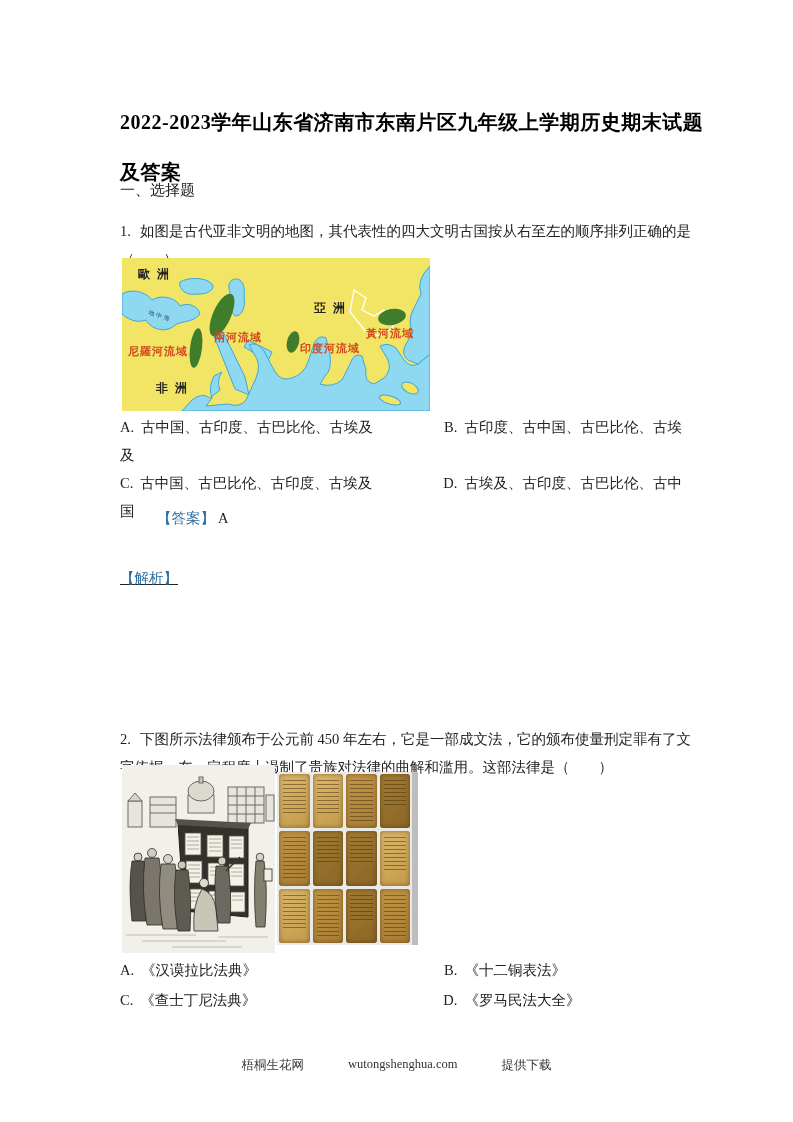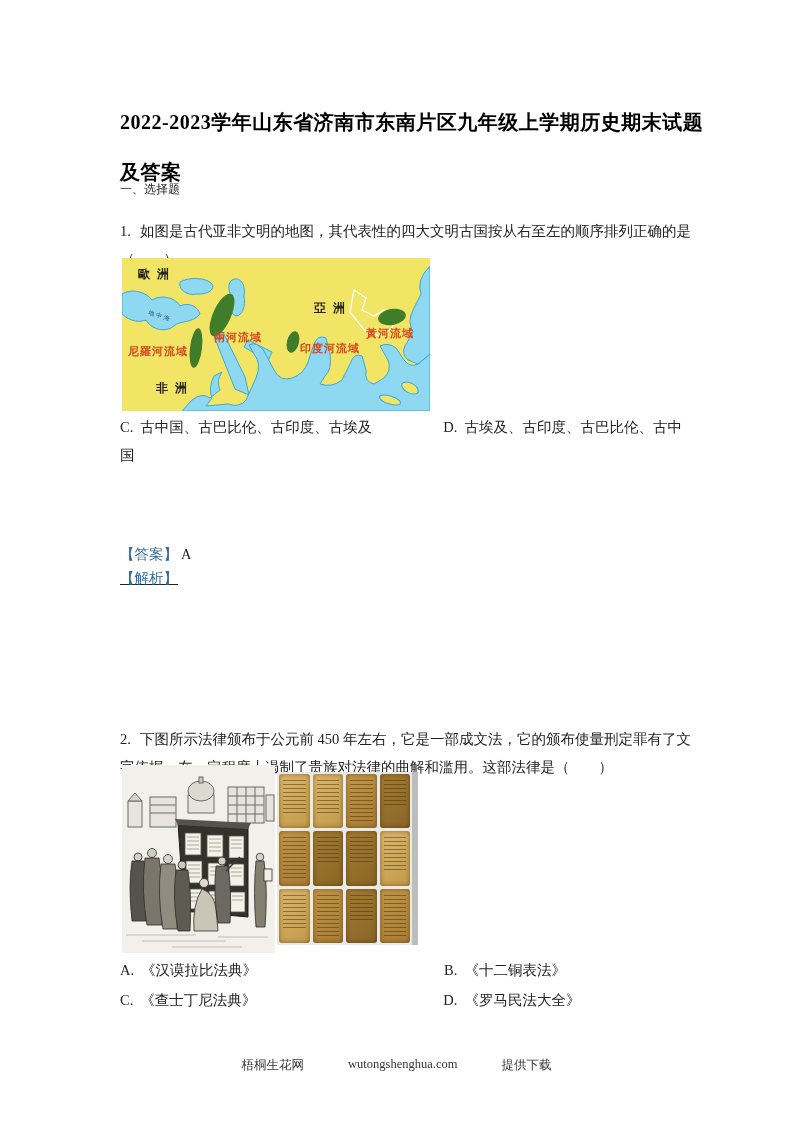--- a/index.html
+++ b/index.html
@@ -5,34 +5,34 @@
   html,body{margin:0;padding:0;background:#ffffff;}
   .page{
     position:relative;width:793px;height:1122px;background:#fff;overflow:hidden;
     font-family:"Liberation Serif","DejaVu Serif",serif;color:#222;border-radius:20px;
   }
   .abs{position:absolute;}
   .title{
     left:120px;top:84px;width:584px;font-size:20px;font-weight:bold;
     line-height:50px;color:#000;letter-spacing:.5px;
   }
-  .section-heading{left:120px;top:181px;font-size:12px;}
+  .section-heading{left:120px;top:181px;font-size:15px;}
   .stem{left:120px;width:572px;font-size:14.5px;line-height:28px;}
   #q1-stem{top:202px;}
   #q2-stem{top:710px;}
   .qnum{margin-right:9px;}
   .opt-flow{left:120px;width:572px;font-size:14.5px;line-height:28px;}
   #q1-options{top:413px;}
   #q2-options{top:955px;line-height:30px;}
   .opt-flow p{margin:0;}
   .opt-label{margin-right:7px;}
   .gap-q1{display:inline-block;width:71px;height:1px;}
   .gap-q2{display:inline-block;width:187px;height:1px;}
   .ans-line{left:120px;font-size:14.5px;line-height:22px;}
-  #answer-line{top:528px;}
+  #answer-line{top:492px;margin-left:37px;}
   #analysis-line{top:552px;text-decoration:underline;}
   .blue{color:#2e6d9e;}
   .ans-val{margin-left:3px;}
   .detail{left:148px;top:577px;width:556px;font-size:14.5px;line-height:27.4px;}
   .map-figure{left:122px;top:258px;width:308px;height:153px;}
   .engraving-figure{left:122px;top:765px;width:153px;height:188px;}
   .tablets-figure{
     left:277px;top:772px;width:141px;height:173px;box-sizing:border-box;
     background:#e9e9e6;border-right:6px solid #bdbdbd;padding:2px;
     display:grid;grid-template-columns:repeat(4,1fr);grid-template-rows:repeat(3,1fr);gap:3px;
@@ -104,20 +104,21 @@
       <text class="cont-label" x="34" y="134">非洲</text>
       <text class="sea-label" x="26" y="56" transform="rotate(18 26 56)">地中海</text>
       <text class="river-label" x="6" y="97">尼羅河流域</text>
       <text class="river-label" x="92" y="83">兩河流域</text>
       <text class="river-label" x="178" y="94">印度河流域</text>
       <text class="river-label" x="244" y="79">黃河流域</text>
     </svg>
   </div>
 
   <div class="abs opt-flow" id="q1-options">
+    <p><span class="opt-label">A.</span><span>古中国、古印度、古巴比伦、古埃及</span><span class="gap-q1"></span><span class="opt-label">B.</span><span>古印度、古中国、古巴比伦、古埃及</span></p>
     <p><span class="opt-label">C.</span><span>古中国、古巴比伦、古印度、古埃及</span><span class="gap-q1"></span><span class="opt-label">D.</span><span>古埃及、古印度、古巴比伦、古中国</span></p>
   </div>
 
   <p class="abs ans-line" id="answer-line"><span class="blue">【答案】</span><span class="ans-val">A</span></p>
   <p class="abs ans-line" id="analysis-line"><span class="blue">【解析】</span></p>
 
 
   <p class="abs stem" id="q2-stem"><span class="qnum">2.</span><span>下图所示法律颁布于公元前 450 年左右，它是一部成文法，它的颁布使量刑定罪有了文字依据，在一定程度上遏制了贵族对法律的曲解和滥用。这部法律是（　　）</span></p>
 
   <div class="abs engraving-figure">

